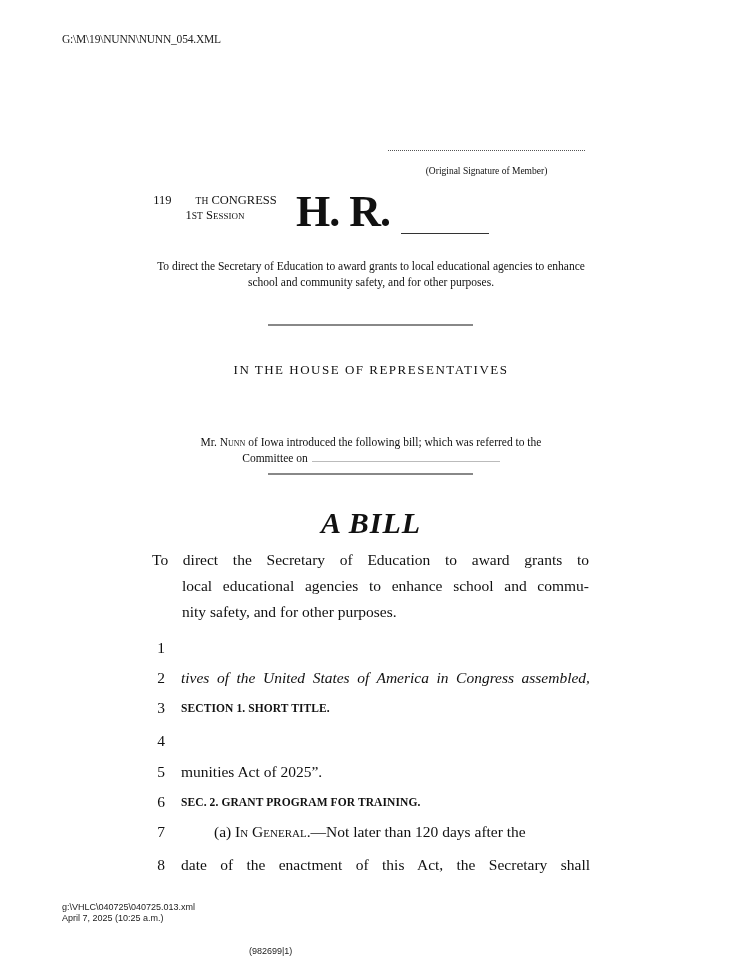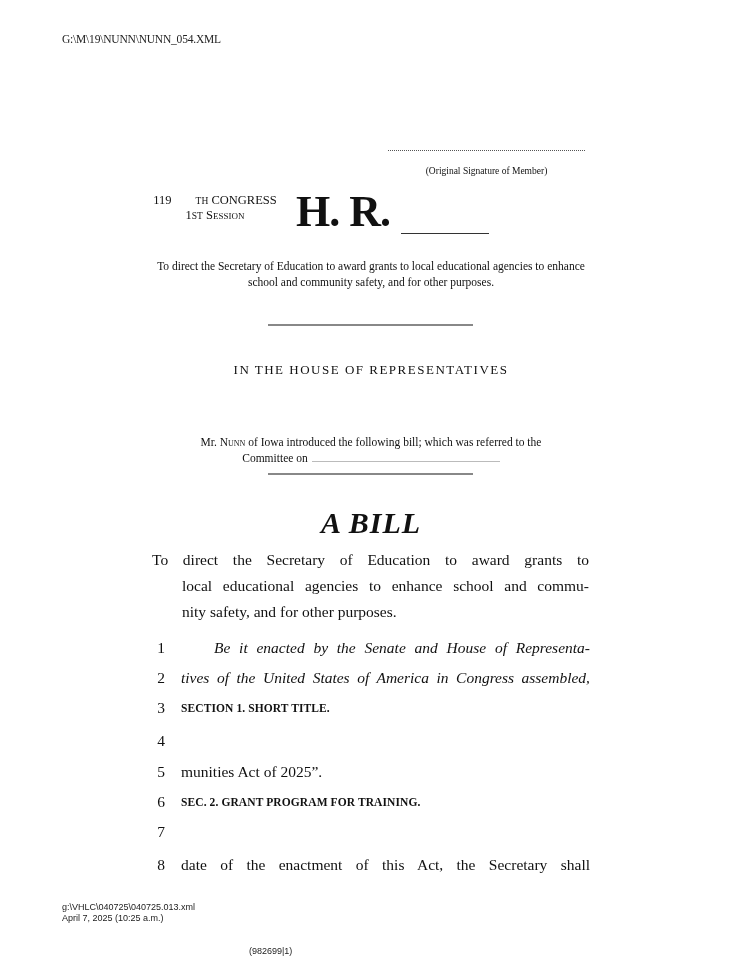--- a/index.html
+++ b/index.html
@@ -71,21 +71,20 @@
 <div class="abs a-bill">A BILL</div>
 
 <div class="abs long-title">
   <span class="first">To direct the Secretary of Education to award grants to</span>
   <span class="rest" style="text-align:justify;text-align-last:justify;">local educational agencies to enhance school and commu-</span>
   <span class="rest">nity safety, and for other purposes.</span>
 </div>
 
 <div class="line" style="top:635px;">
   <span class="num">1</span>
-  <span class="txt indent ital just">Be it enacted by the Senate and House of Representa-</span>
 </div>
 <div class="line" style="top:665px;">
   <span class="num">2</span>
   <span class="txt ital just">tives of the United States of America in Congress assembled,</span>
 </div>
 <div class="line" style="top:695px;">
   <span class="num">3</span>
   <span class="txt heading">SECTION 1. SHORT TITLE.</span>
 </div>
 <div class="line" style="top:728px;">
@@ -94,20 +93,23 @@
 <div class="line" style="top:759px;">
   <span class="num">5</span>
   <span class="txt">munities Act of 2025”.</span>
 </div>
 <div class="line" style="top:789px;">
   <span class="num">6</span>
   <span class="txt heading">SEC. 2. GRANT PROGRAM FOR TRAINING.</span>
 </div>
 <div class="line" style="top:819px;">
   <span class="num">7</span>
+  <span class="txt indent" style="display:flex;justify-content:space-between;white-space:nowrap;">
+    <span style="white-space:nowrap;"><span>(a)</span> <span class="sc">In General</span><span>.—Not later than 120 days after the</span></span>
+  </span>
 </div>
 <div class="line" style="top:852px;">
   <span class="num">8</span>
   <span class="txt just">date of the enactment of this Act, the Secretary shall</span>
 </div>
 
 <div class="abs footer">
   <div>g:\VHLC\040725\040725.013.xml</div>
   <div class="code">(982699|1)</div>
   <div>April 7, 2025 (10:25 a.m.)</div>

